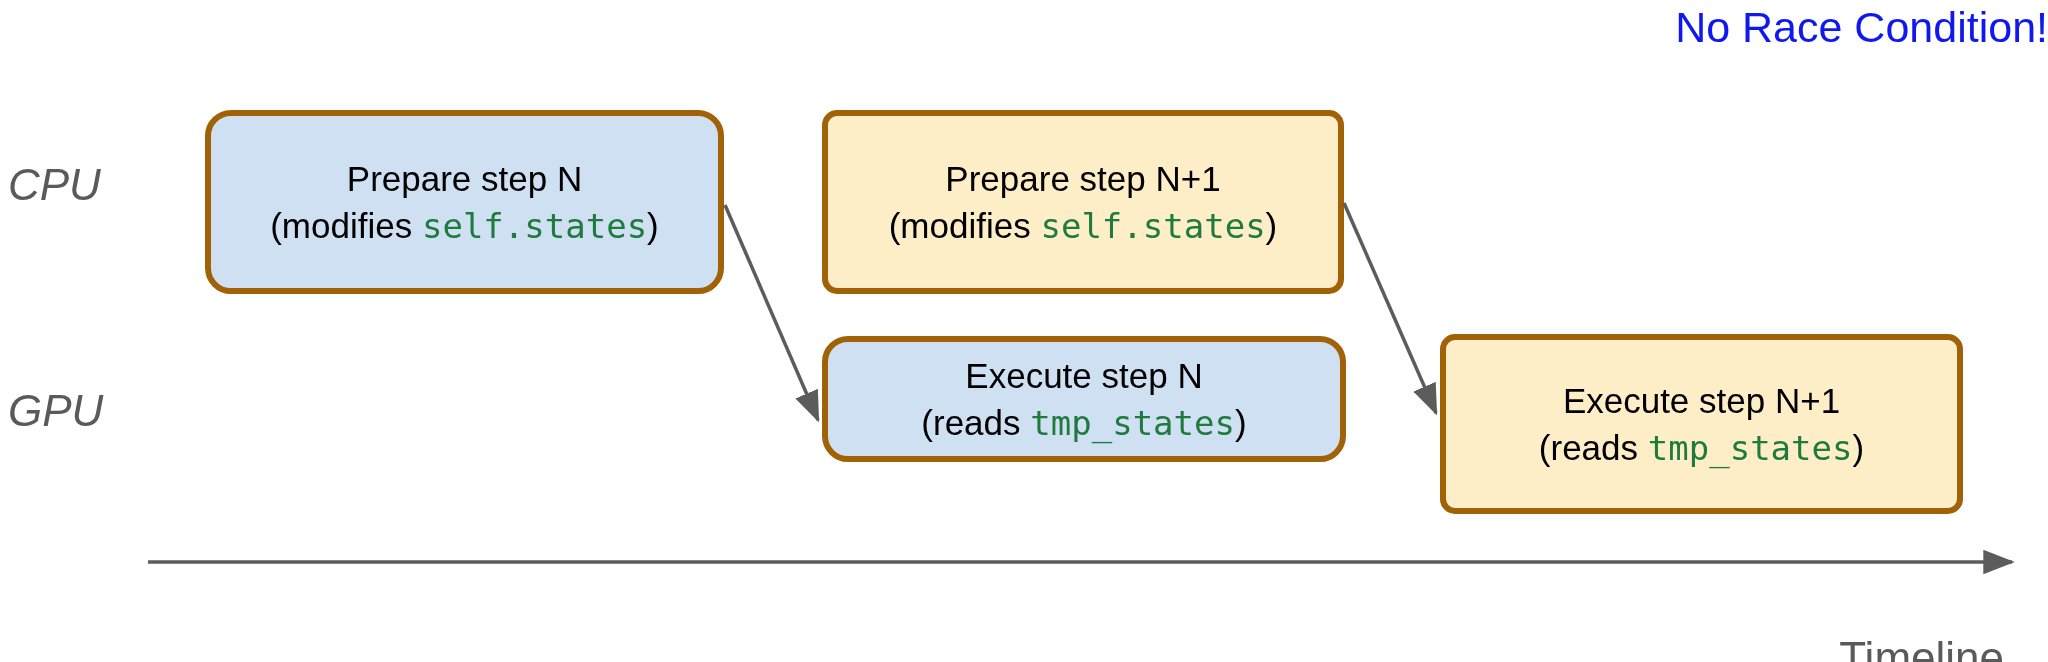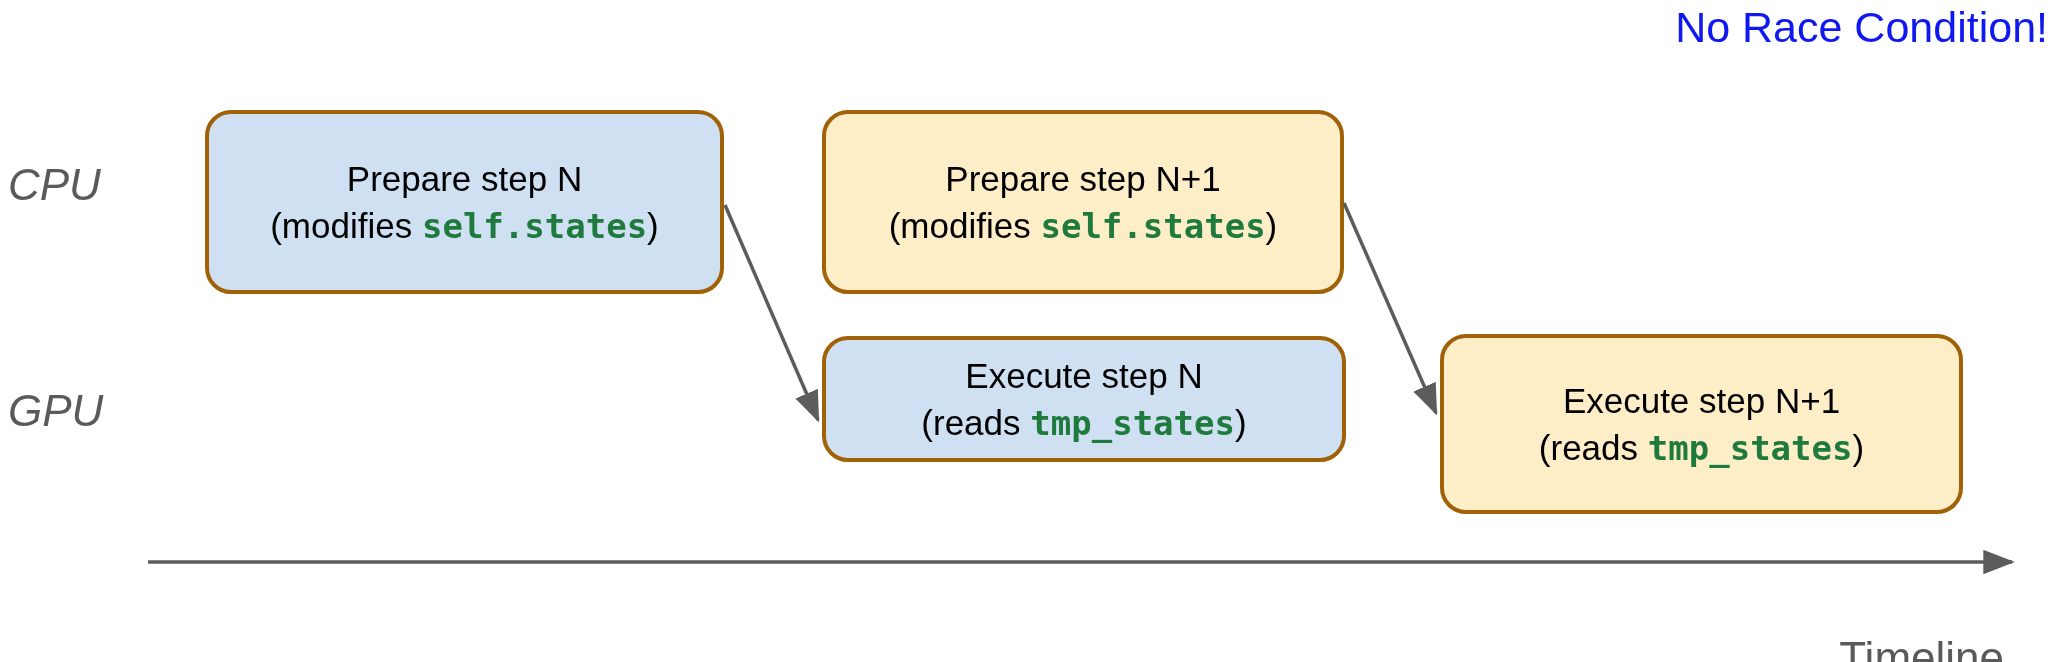--- a/index.html
+++ b/index.html
@@ -36,41 +36,40 @@
     line-height: 50px;
     white-space: nowrap;
     font-style: italic;
   }
   #lane-cpu { left: 8px; top: 160px; }
   #lane-gpu { left: 8px; top: 386px; }
 
   .node {
     position: absolute;
     box-sizing: border-box;
-    border: 4px solid #a16207;
+    border: 6px solid #a16207;
     border-radius: 26px;
     display: flex;
     flex-direction: column;
     justify-content: center;
     text-align: center;
     font-size: 35px;
     color: #000000;
     line-height: 47px;
   }
   .node.blue   { background: #cfe0f3; }
-  .node.yellow { background: #fdeec8; }
+  .node.yellow { background: #fdeec8; border-radius: 15px; }
 
   .node .line1 { white-space: nowrap; }
   .node .line2 { white-space: nowrap; }
 
   .code {
     font-family: "DejaVu Sans Mono", "Liberation Mono", monospace;
     color: #1f7a3d;
     font-size: 34px;
-    font-weight: bold;
   }
 
   #node-prepare-n      { left: 205px;  top: 110px; width: 519px; height: 184px; }
   #node-prepare-n1     { left: 822px;  top: 110px; width: 522px; height: 184px; }
   #node-execute-n      { left: 822px;  top: 336px; width: 524px; height: 126px; }
   #node-execute-n1     { left: 1440px; top: 334px; width: 523px; height: 180px; }
 
   #connectors {
     position: absolute;
     left: 0;

